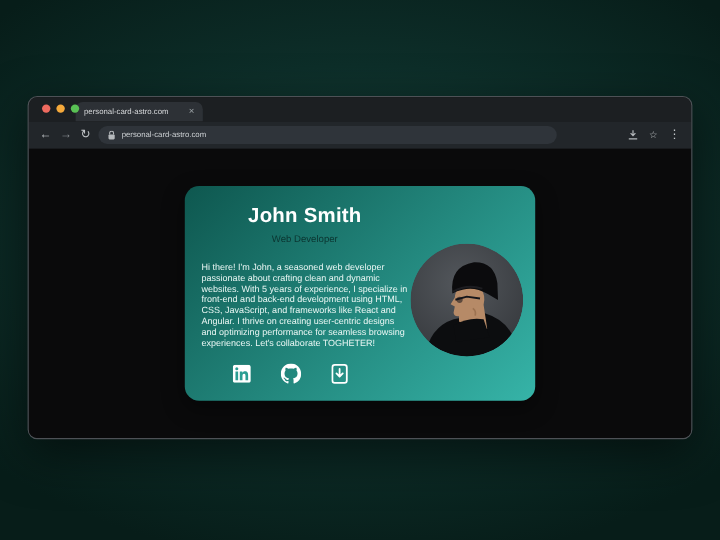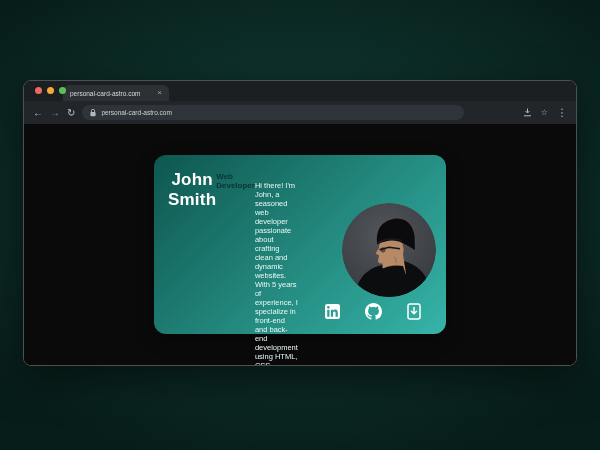--- a/index.html
+++ b/index.html
@@ -43,23 +43,23 @@
 
   .content { height:241px; background:#0a0a0b; display:flex; align-items:center; justify-content:center; }
 
   
   .card {
     width:292px; height:179px; border-radius:12px; position:relative;
     background:linear-gradient(135deg, var(--card-grad-start) 0%, var(--card-grad-end) 100%);
     padding:12px 12px 12px 14px; display:flex;
     box-shadow:0 6px 18px rgba(0,0,0,.4);
   }
-  .card-left { width:172px; display:flex; flex-direction:row; }
+  .card-left { width:172px; display:flex; flex-direction:column; }
   .card-name { font-size:17px; font-weight:600; color:#ffffff; text-align:center; margin-top:3px; letter-spacing:.2px; }
-  .card-role { font-size:8px; font-weight:700; color:var(--role-color); text-align:left; margin-top:5px; }
+  .card-role { font-size:8px; font-weight:400; color:var(--role-color); text-align:center; margin-top:5px; }
   .card-bio { font-size:7.5px; line-height:9px; color:#eaf7f4; margin-top:14px; }
   .card-social { display:flex; align-items:center; gap:25px; margin-top:auto; margin-bottom:2px; padding-left:26px; }
   .social-btn { display:flex; align-items:center; justify-content:center; cursor:pointer; }
 
   .card-photo {
     position:absolute; right:10px; top:48px; width:94px; height:94px;
     border-radius:50%; overflow:hidden;
   }
 </style>
 </head>

